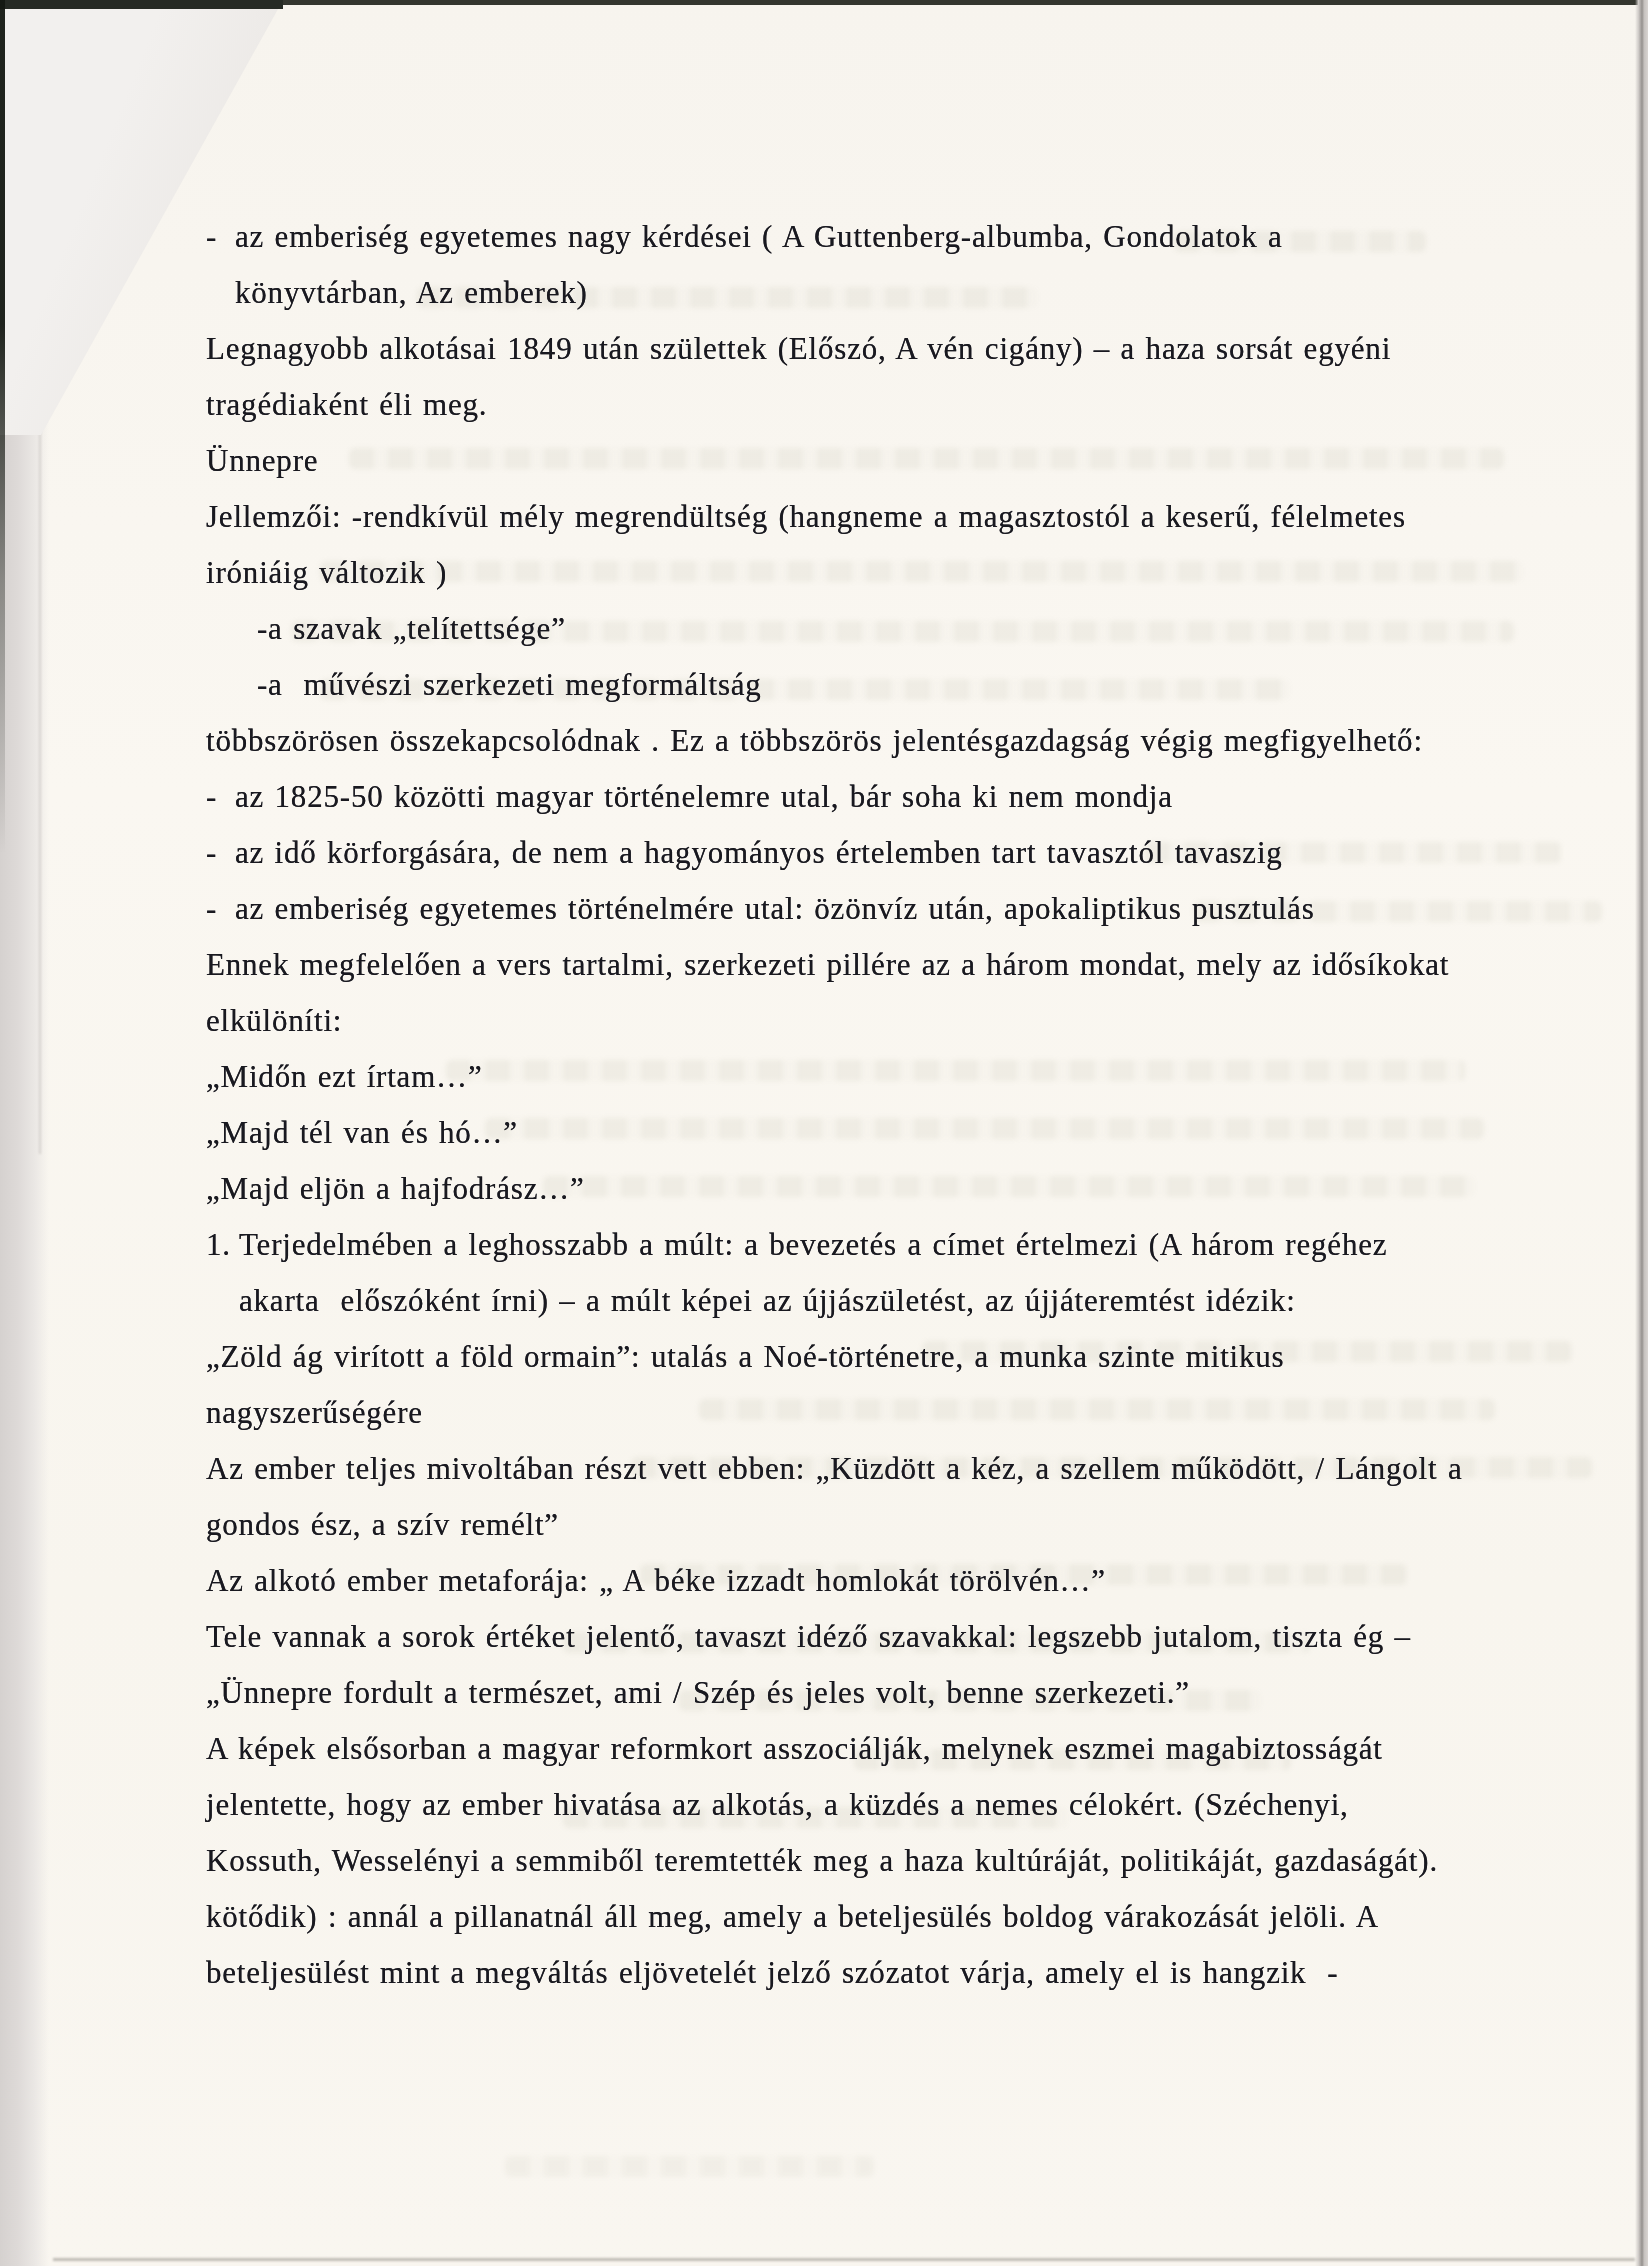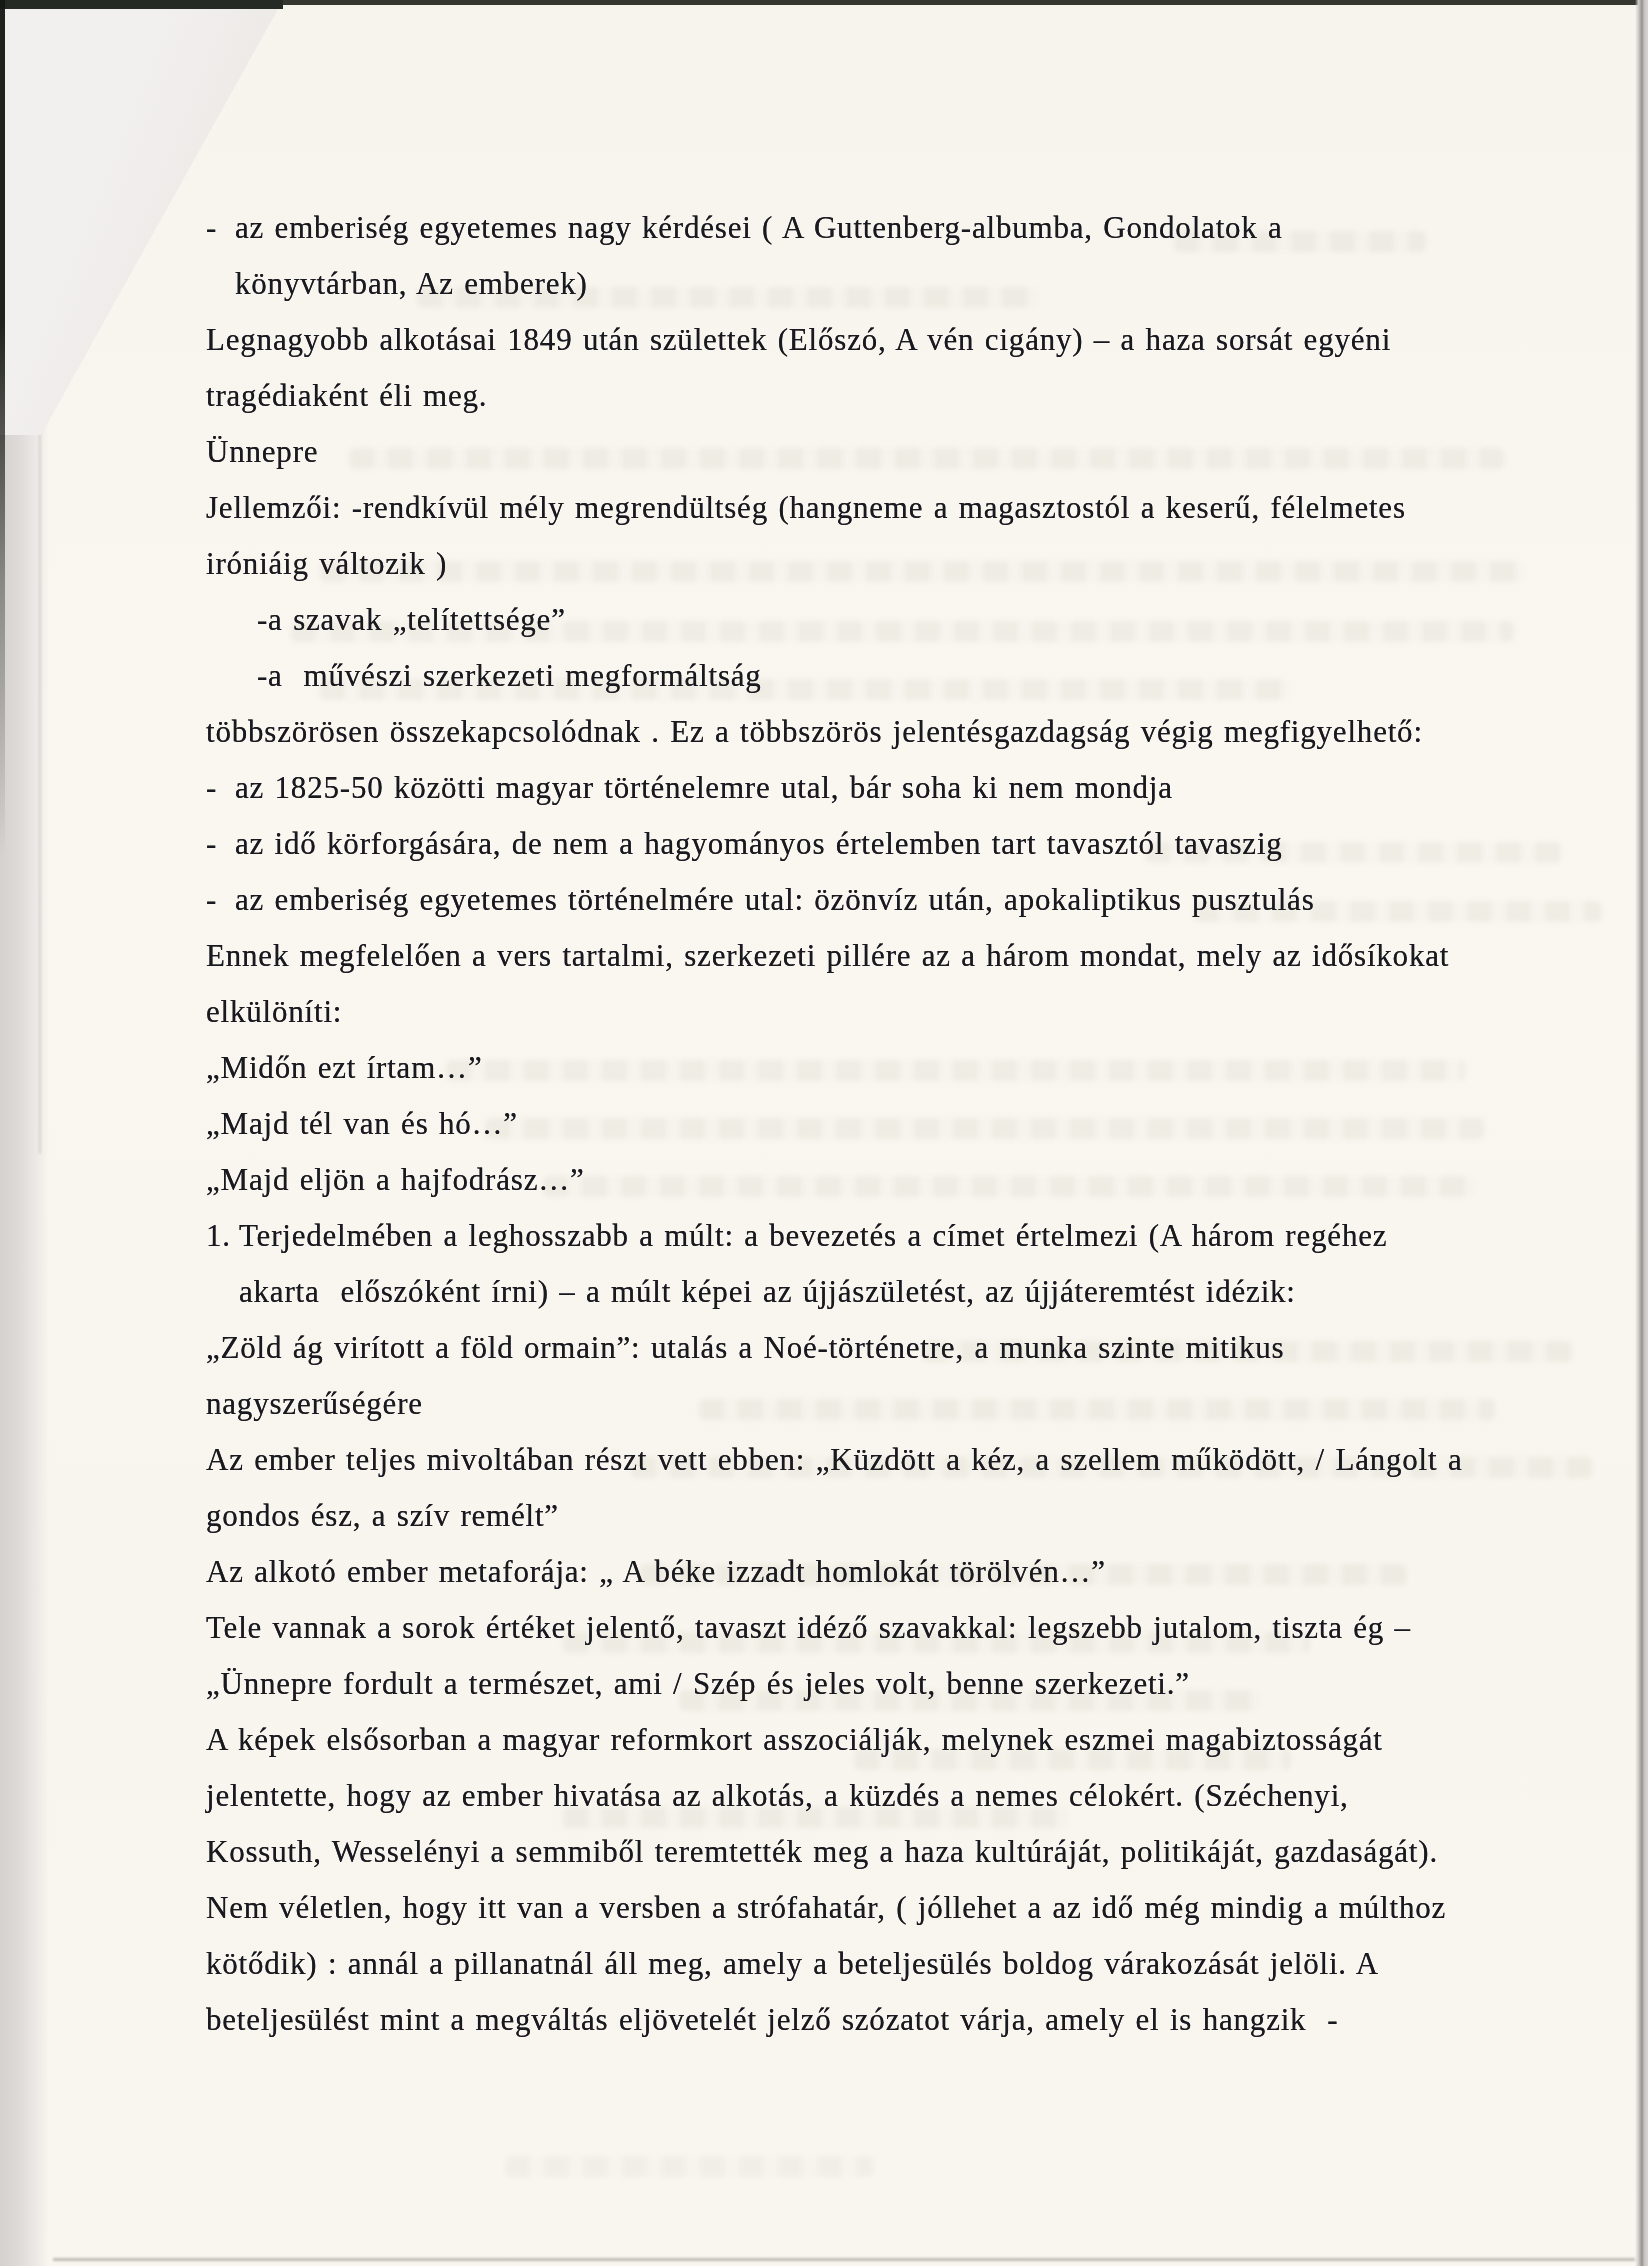--- a/index.html
+++ b/index.html
@@ -23,21 +23,21 @@
   .left-dark{position:absolute;left:0;top:0;width:4.9px;height:854px;
     background:linear-gradient(to bottom,rgba(20,24,18,.95) 0 38%,rgba(20,24,18,.4) 68%,rgba(20,24,18,0) 100%);}
   .right-strip{position:absolute;right:0;top:0;width:13.6px;height:100%;
     background:linear-gradient(to right,rgba(248,245,239,0) 0,#cfcbc8 25%,#94908d 50%,#c6c2bf 66%,#ddd9d6 100%);}
   .bottom-line{position:absolute;left:53px;top:2258px;width:1582px;height:2.9px;
     background:rgba(125,120,112,.45);filter:blur(1px);}
   
   .bleed{position:absolute;height:21.3px;border-radius:5.8px;filter:blur(2.9px);opacity:.5;
     background:repeating-linear-gradient(90deg,rgba(146,146,120,.20) 0 25px,rgba(146,146,120,.05) 25px 39px);}
   
-  .text-block{position:absolute;left:206px;top:200px;width:1436px;}
+  .text-block{position:absolute;left:206px;top:209px;width:1436px;}
   .line{height:56px;line-height:56px;font-size:31px;color:#191920;
     letter-spacing:0.8px;word-spacing:1.9px;white-space:pre;
     text-shadow:0 0 0.6px rgba(25,25,32,.85);}
   .line .m{display:inline-block;}
   .line.bullet .m{width:29px;}
   .line.num .m{width:33px;}
   .line.bullet-cont{padding-left:29px;}
   .line.sub{padding-left:51px;}
   .line.num-cont{padding-left:33px;}
 </style>
@@ -100,19 +100,18 @@
       <div class="line body"><span class="t">„Zöld ág virított a föld ormain”: utalás a Noé-történetre, a munka szinte mitikus</span></div>
       <div class="line body"><span class="t">nagyszerűségére</span></div>
       <div class="line body"><span class="t">Az ember teljes mivoltában részt vett ebben: „Küzdött a kéz, a szellem működött, / Lángolt a</span></div>
       <div class="line body"><span class="t">gondos ész, a szív remélt”</span></div>
       <div class="line body"><span class="t">Az alkotó ember metaforája: „ A béke izzadt homlokát törölvén…”</span></div>
       <div class="line body"><span class="t">Tele vannak a sorok értéket jelentő, tavaszt idéző szavakkal: legszebb jutalom, tiszta ég –</span></div>
       <div class="line body"><span class="t">„Ünnepre fordult a természet, ami / Szép és jeles volt, benne szerkezeti.”</span></div>
       <div class="line body"><span class="t">A képek elsősorban a magyar reformkort asszociálják, melynek eszmei magabiztosságát</span></div>
       <div class="line body"><span class="t">jelentette, hogy az ember hivatása az alkotás, a küzdés a nemes célokért. (Széchenyi,</span></div>
       <div class="line body"><span class="t">Kossuth, Wesselényi a semmiből teremtették meg a haza kultúráját, politikáját, gazdaságát).</span></div>
-      <div class="line body"><span class="t">Nem véletlen, hogy itt van a versben a strófahatár, ( jóllehet a az idő még mindig a múlthoz</span></div>
       <div class="line body"><span class="t">kötődik) : annál a pillanatnál áll meg, amely a beteljesülés boldog várakozását jelöli. A</span></div>
       <div class="line body"><span class="t">beteljesülést mint a megváltás eljövetelét jelző szózatot várja, amely el is hangzik  -</span></div>
     </div>
 
 </div>
 
 
 </body></html>

